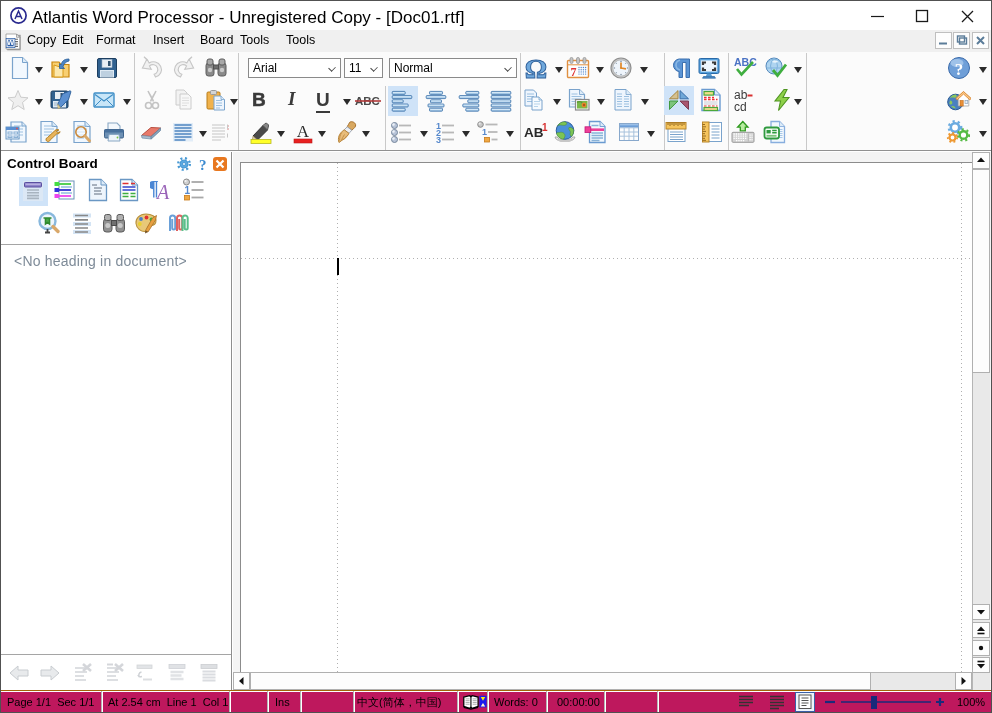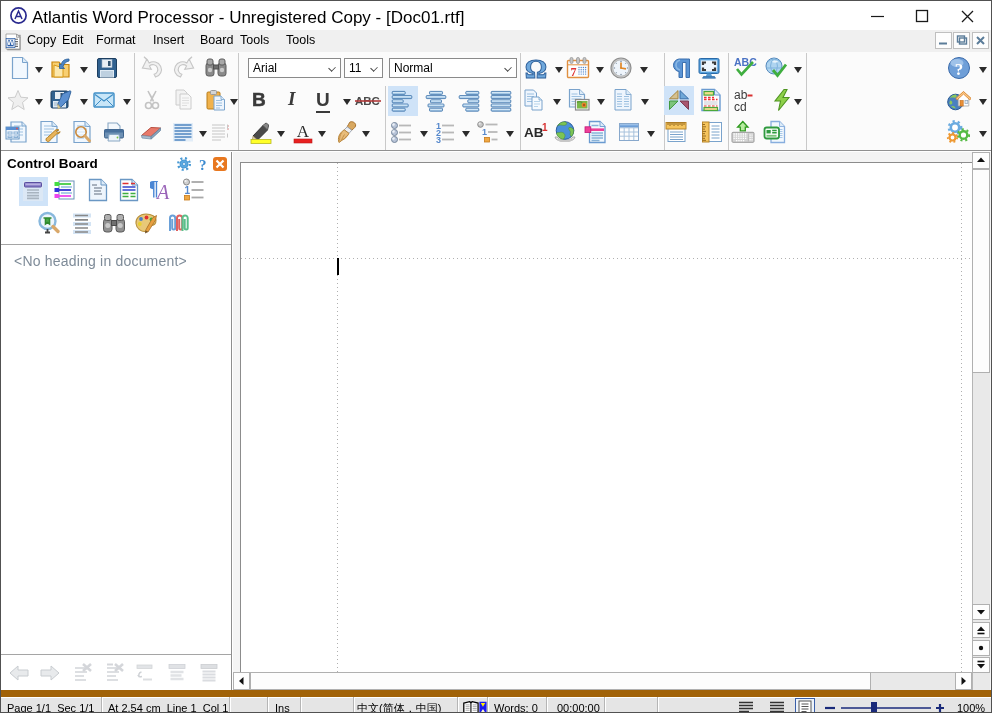--- a/index.html
+++ b/index.html
@@ -11,21 +11,21 @@
 .menuitem{position:absolute;top:3px;font-size:12.5px;color:#000}
 #toolbar{position:absolute;left:1px;top:52px;right:1px;height:99px;background:#fbfbfb;border-bottom:1px solid #919191}
 .vsep{position:absolute;top:53px;height:97px;width:1px;background:#c9c9c9}
 .vsep2{position:absolute;top:86px;height:64px;width:1px;background:#c9c9c9}
 .dd{position:absolute;width:0;height:0;border-left:4px solid transparent;border-right:4px solid transparent;border-top:6.5px solid #2b2b2b}
 .combo{position:absolute;height:20px;background:#fff;border:1px solid #8a8a8a;font-size:12px;color:#000;line-height:18px;padding-left:4px}
 .combo .ca{position:absolute;right:5px;top:6px;width:6px;height:6px;border-left:1.5px solid #444;border-bottom:1.5px solid #444;transform:rotate(-45deg) scale(1,.8)}
 .hl{background:#cfe3f8}
 #panel{position:absolute;left:1px;top:152px;width:231px;height:538px;background:#fff;border-right:1px solid #8e8e8e}
 #docarea{position:absolute;left:233px;top:152px;width:758px;height:538px;background:#f4f4f4}
-#statusbar{position:absolute;left:1px;right:1px;bottom:1px;height:22px;background:#e5e5e5;border-top:7px solid #a16207;box-shadow:inset 0 1px 0 #fff;font-size:11.5px}
+#statusbar{position:absolute;left:1px;right:1px;bottom:1px;height:22px;background:#be185d;border-top:1px solid #a16207;box-shadow:inset 0 1px 0 #fff;font-size:11.5px}
 .scell{position:absolute;top:0;height:22px;border-right:1px solid #b5b5b5;box-shadow:1px 0 0 #fff}
 .stxt{position:absolute;top:5px;color:#000;font-size:11px;white-space:nowrap}
 .sbtn{position:absolute;background:#fdfdfd;border:1px solid #b0b0b0}
 </style></head><body>
 
 <div id="titlebar">
   <svg class="abs" style="left:9px;top:6px" width="17" height="17" viewBox="0 0 17 17">
     <circle cx="8.5" cy="8.5" r="7.6" fill="#fff" stroke="#2a2a8f" stroke-width="1.7"></circle>
     <path d="M5 12 L8.5 4 L12 12 M6.2 9.5 L10.8 9.5" stroke="#2a2a8f" stroke-width="1.5" fill="none"></path>
   </svg>

